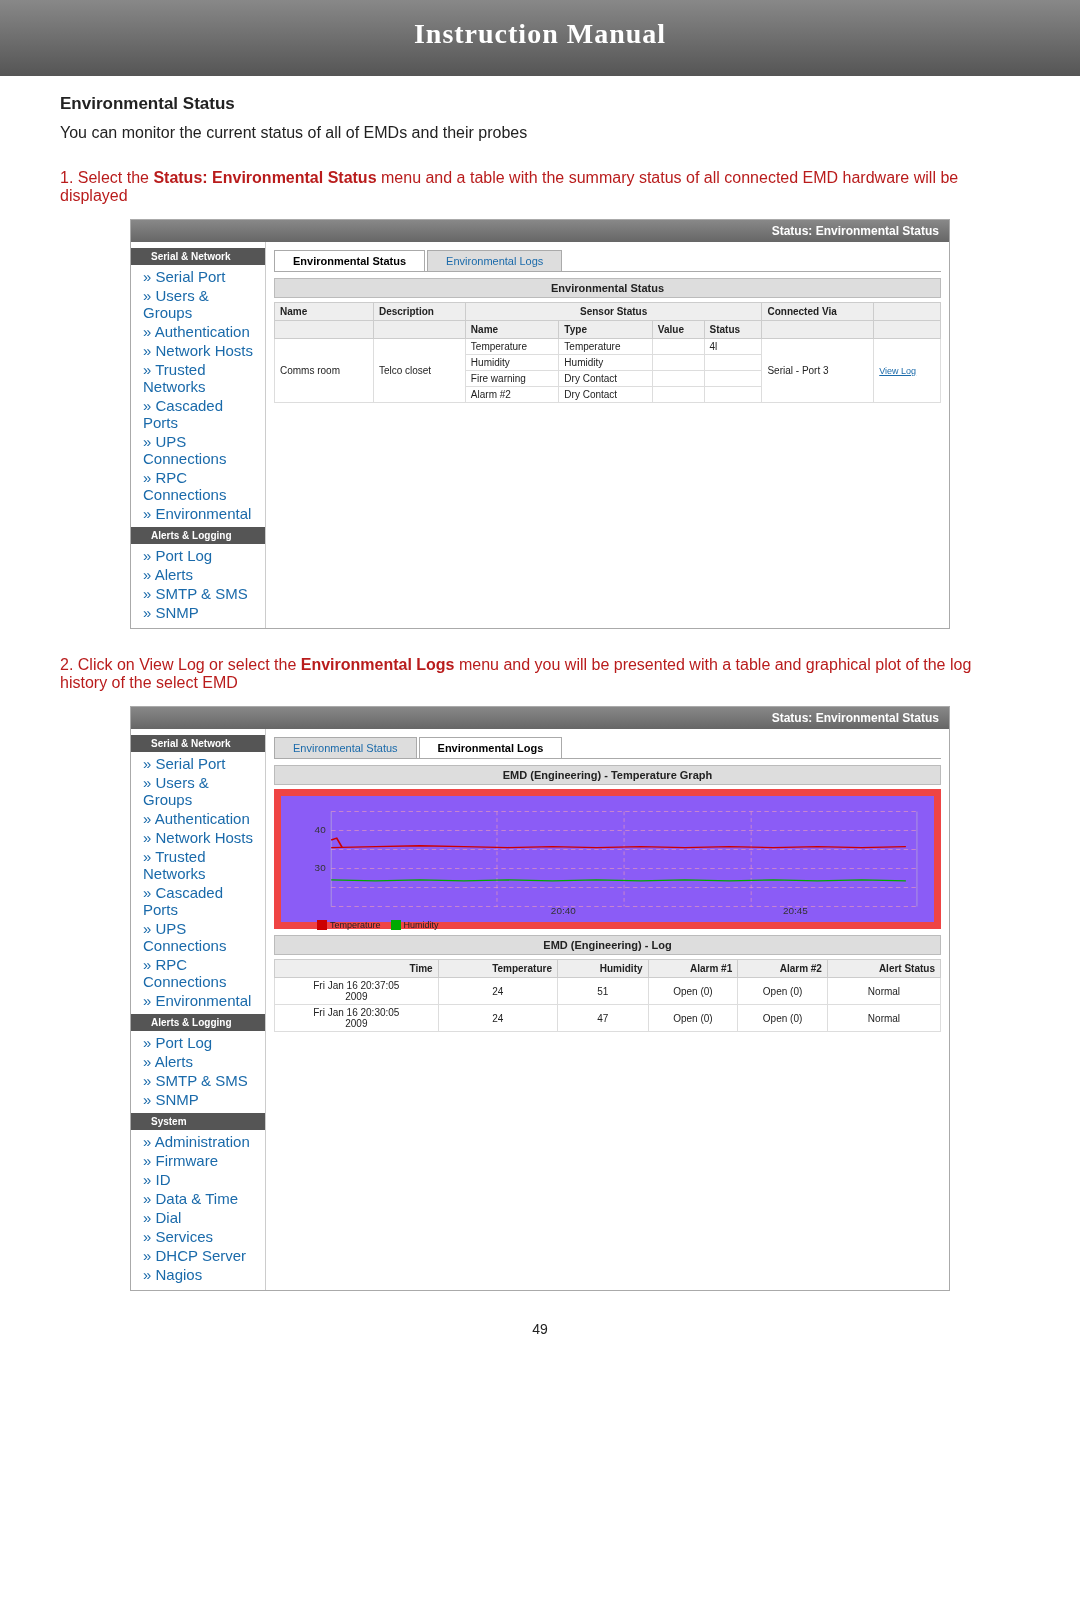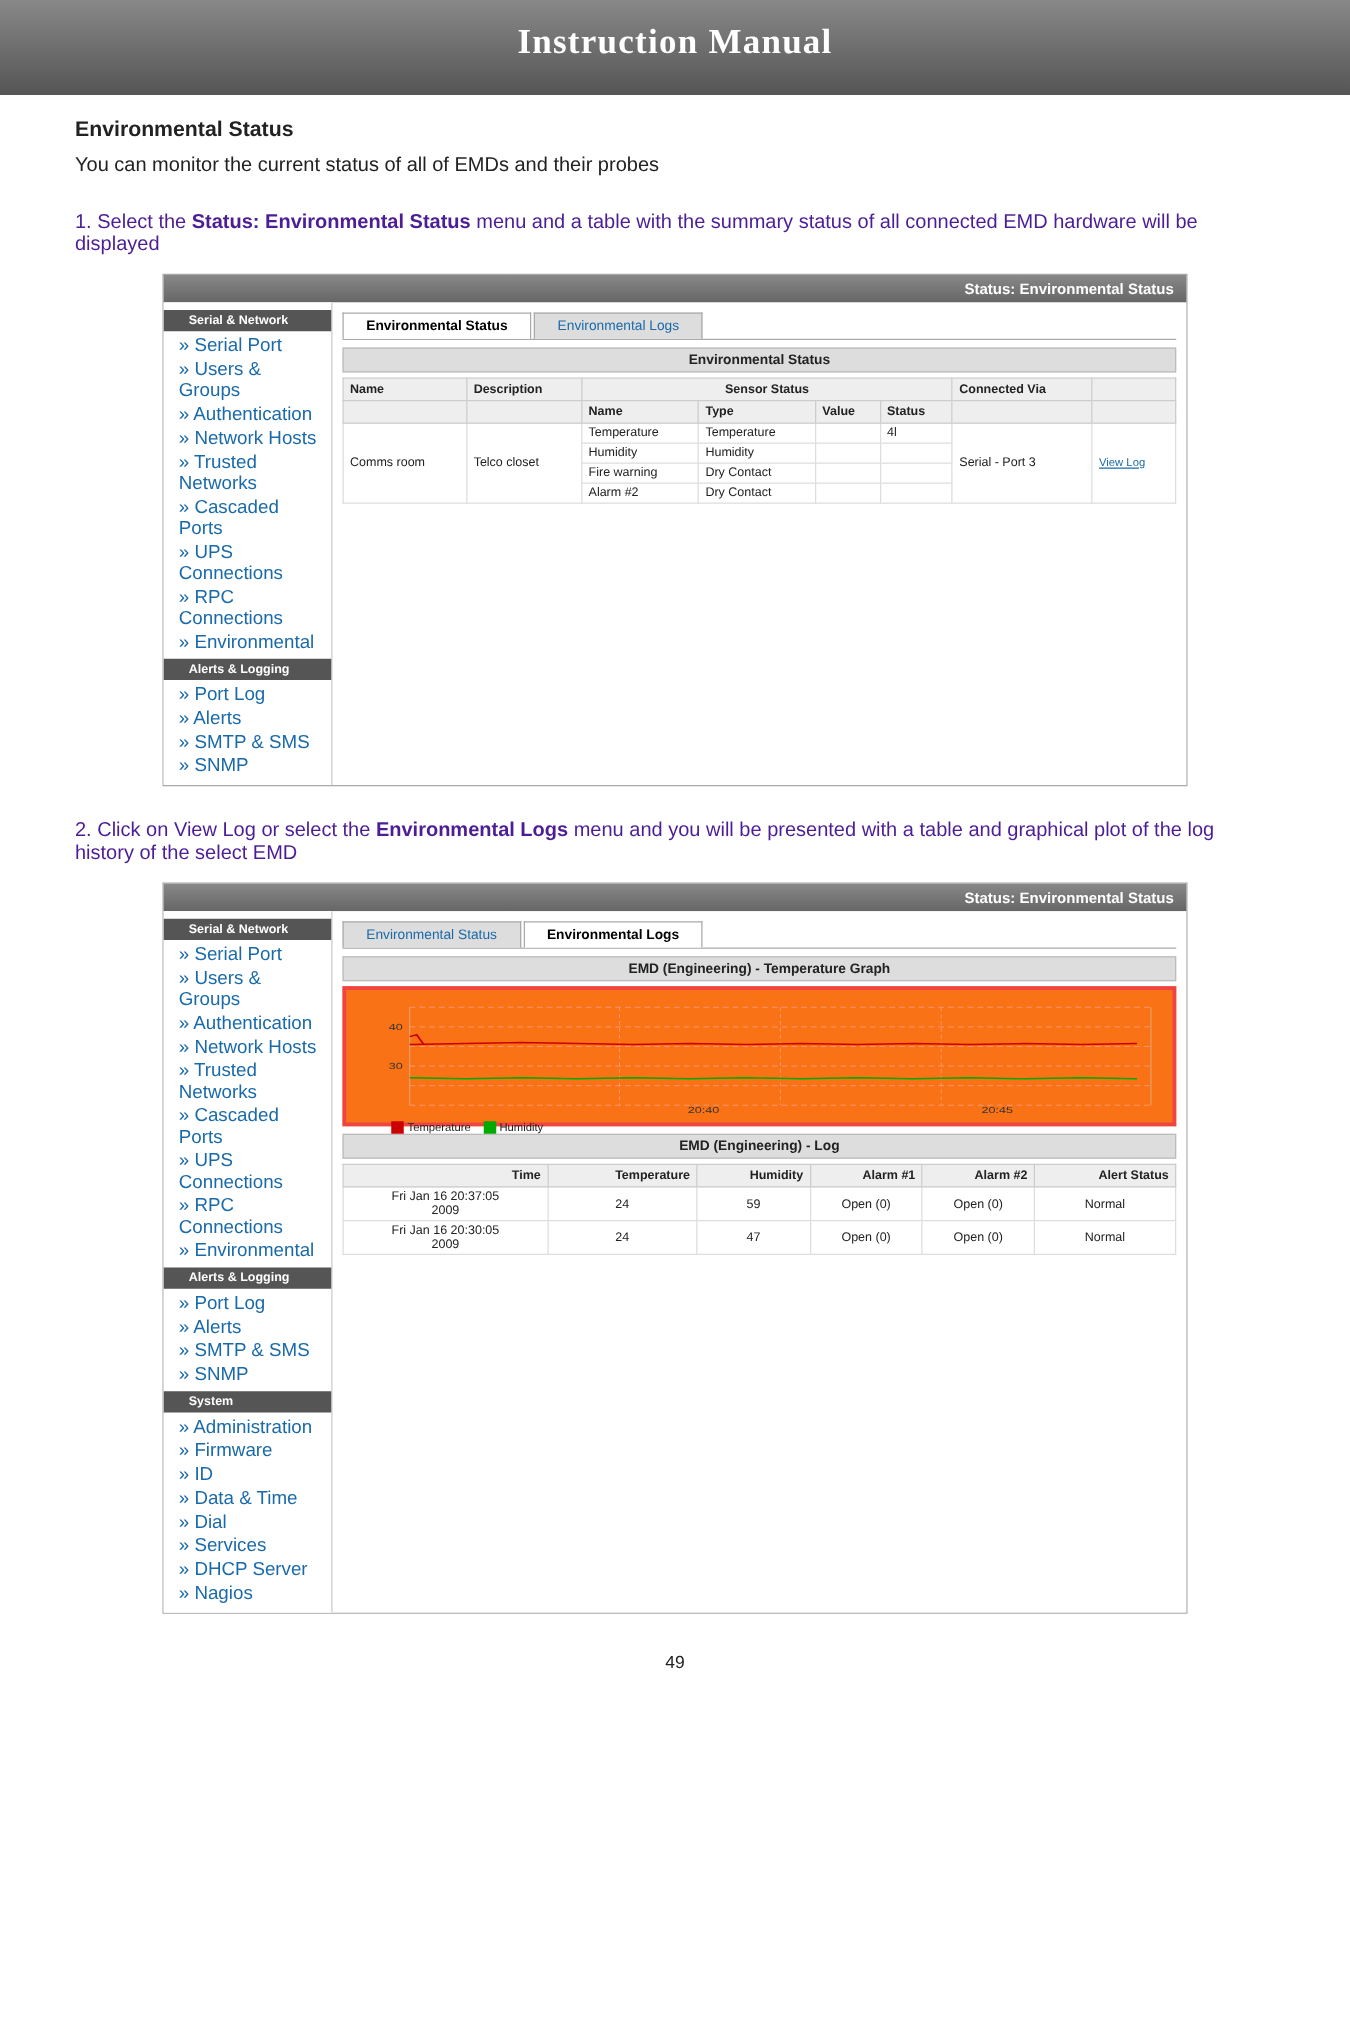--- a/index.html
+++ b/index.html
@@ -37,21 +37,21 @@
 
     .intro-text {
       font-size: 16px;
       margin-bottom: 14px;
       color: #222;
     }
 
     .step-text {
       font-size: 16px;
       margin-bottom: 14px;
-      color: #4c1d95;
+      color: #b91c1c;
       padding-left: 0;
       margin-top: 27px;
     }
     .step-text .bold { font-weight: bold; }
 
     
     .screenshot-box {
       border: 1px solid #aaa;
       margin: 14px auto 22px auto;
       background: #f5f5f5;
@@ -175,26 +175,26 @@
       background: #ddd;
       text-align: center;
       font-size: 11px;
       font-weight: bold;
       padding: 3px;
       border: 1px solid #bbb;
       margin-bottom: 4px;
     }
 
     .chart-container {
-      border: 3px solid #ef4444;
-      background: #f97316;
+      border: 7px solid #ef4444;
+      background: #8b5cf6;
       padding: 6px;
       margin-bottom: 6px;
       position: relative;
-      height: 112px;
+      height: 140px;
     }
 
     .chart-svg {
       width: 100%;
       height: 100%;
     }
 
     .chart-legend {
       font-size: 9px;
       display: flex;
@@ -426,21 +426,21 @@
               <th>Humidity</th>
               <th>Alarm #1</th>
               <th>Alarm #2</th>
               <th>Alert Status</th>
             </tr>
           </thead>
           <tbody>
             <tr>
               <td>Fri Jan 16 20:37:05<br>2009</td>
               <td>24</td>
-              <td>59</td>
+              <td>51</td>
               <td>Open (0)</td>
               <td>Open (0)</td>
               <td>Normal</td>
             </tr>
             <tr>
               <td>Fri Jan 16 20:30:05<br>2009</td>
               <td>24</td>
               <td>47</td>
               <td>Open (0)</td>
               <td>Open (0)</td>

